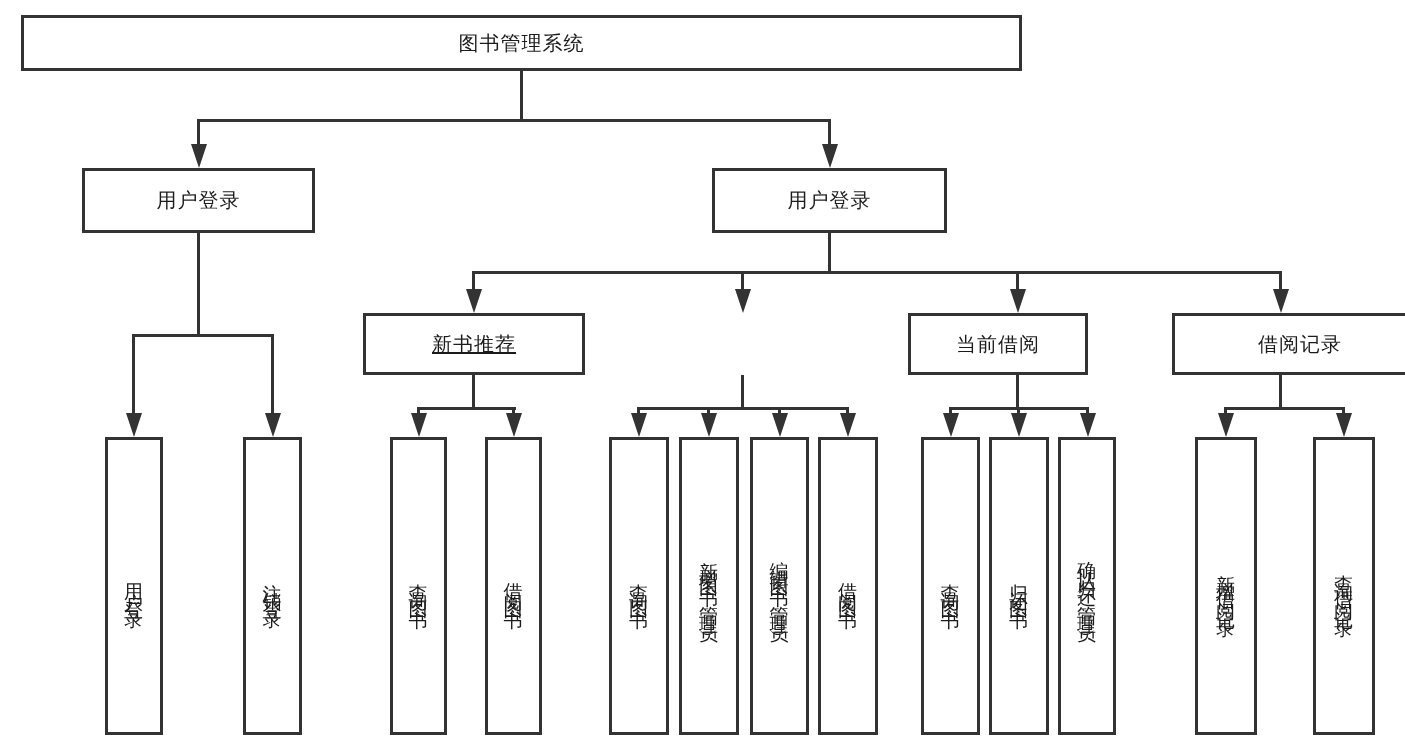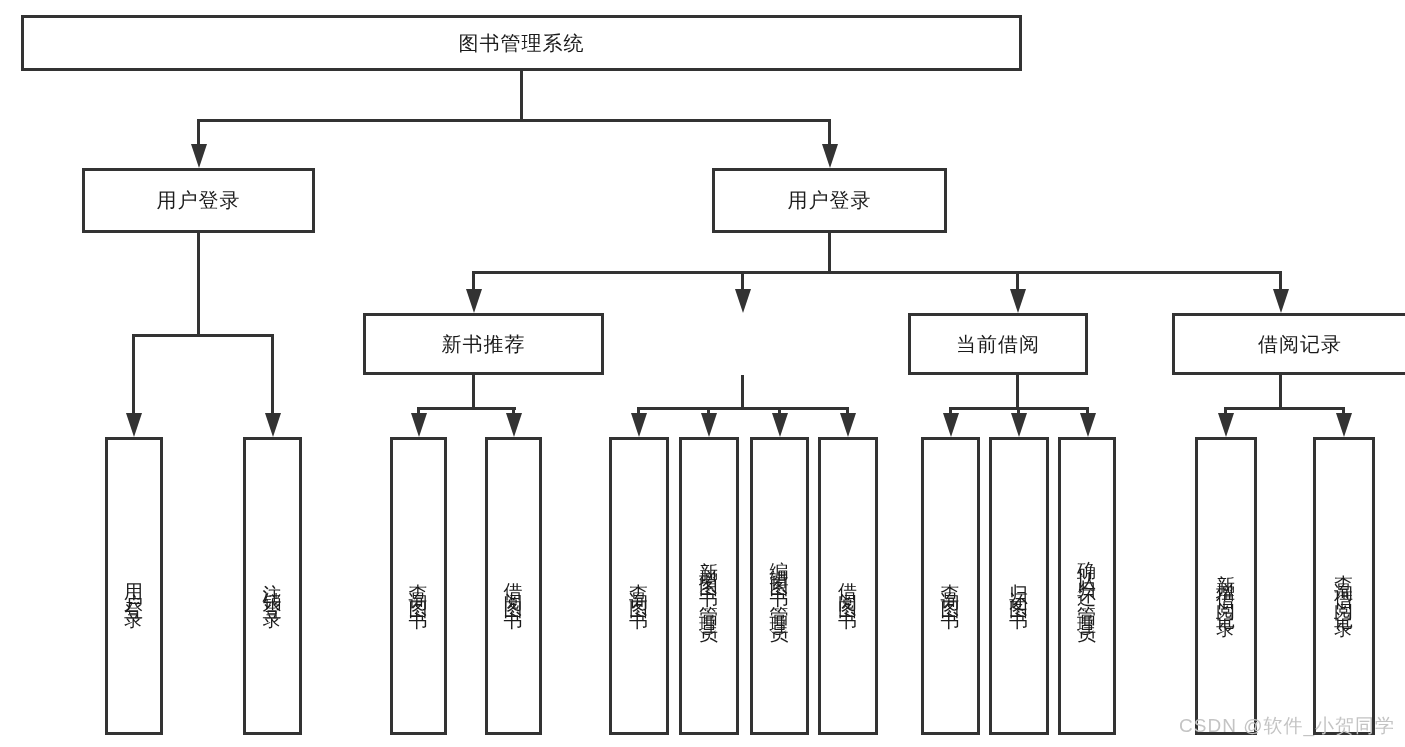--- a/index.html
+++ b/index.html
@@ -60,21 +60,21 @@
   <div class="arrow" style="left:132px;top:336px;height:77px;"></div>
   <div class="arrow" style="left:271px;top:336px;height:77px;"></div>
 
   <div class="vl" style="left:828px;top:233px;height:40px;"></div>
   <div class="hl" style="left:472px;top:271px;width:810px;"></div>
   <div class="arrow" style="left:472px;top:272px;height:17px;"></div>
   <div class="arrow" style="left:741px;top:272px;height:17px;"></div>
   <div class="arrow" style="left:1016px;top:272px;height:17px;"></div>
   <div class="arrow" style="left:1279px;top:272px;height:17px;"></div>
 
-  <div class="box hbox lvl3" style="left:363px;width:241px;">新书推荐</div>
+  <div class="box hbox lvl3" style="left:363px;width:222px;text-decoration:underline;">新书推荐</div>
   <div class="box hbox lvl3" style="left:908px;width:180px;">当前借阅</div>
   <div class="box hbox lvl3" style="left:1172px;width:256px;">借阅记录</div>
 
   <div class="vl" style="left:472px;top:375px;height:34px;"></div>
   <div class="hl" style="left:417px;top:407px;width:99px;"></div>
   <div class="arrow" style="left:417px;top:408px;height:5px;"></div>
   <div class="arrow" style="left:512px;top:408px;height:5px;"></div>
 
   <div class="vl" style="left:741px;top:375px;height:34px;"></div>
   <div class="hl" style="left:637px;top:407px;width:212px;"></div>
@@ -105,15 +105,14 @@
   <div class="box leaf" style="left:750px;width:59px;">编辑图书（管理员）</div>
   <div class="box leaf" style="left:818px;width:60px;">借阅图书</div>
 
   <div class="box leaf" style="left:921px;width:59px;">查询图书</div>
   <div class="box leaf" style="left:989px;width:60px;">归还图书</div>
   <div class="box leaf" style="left:1058px;width:58px;">确认归还（管理员）</div>
 
   <div class="box leaf" style="left:1195px;width:62px;">新增借阅记录</div>
   <div class="box leaf" style="left:1313px;width:62px;">查询借阅记录</div>
 
-  <div class="watermark">CSDN @软件_小贺同学</div>
 
 </div>
 
 </body></html>

